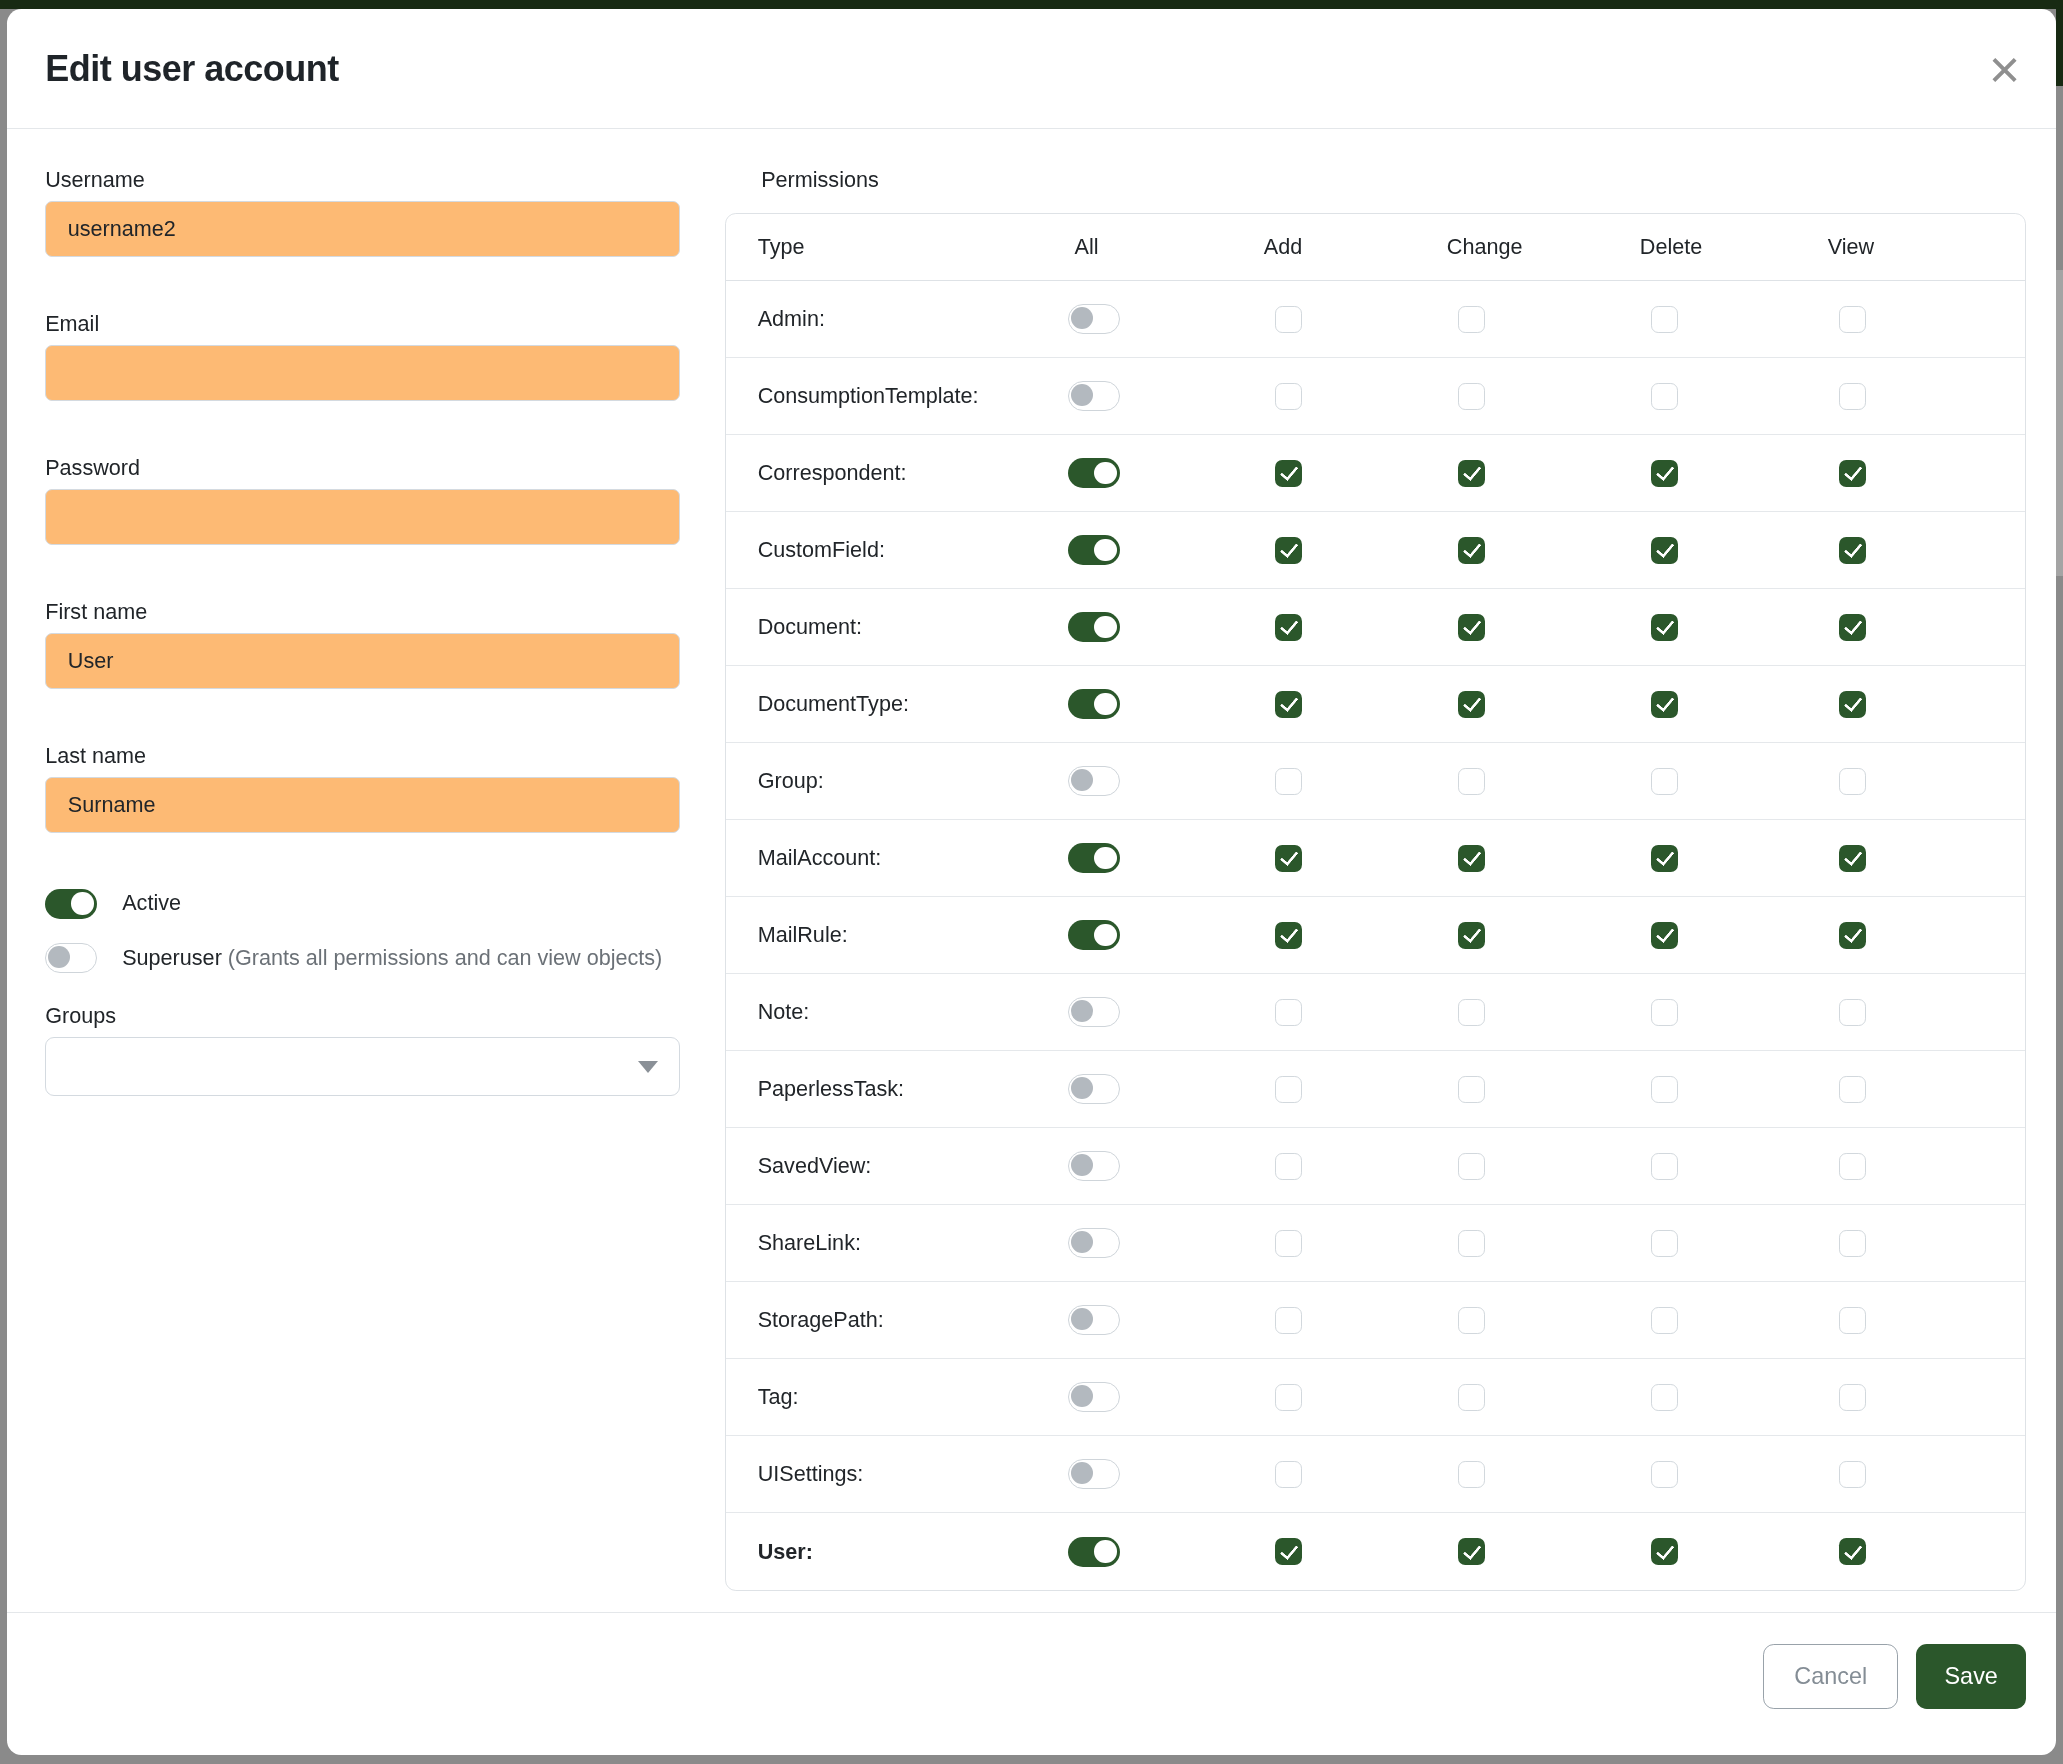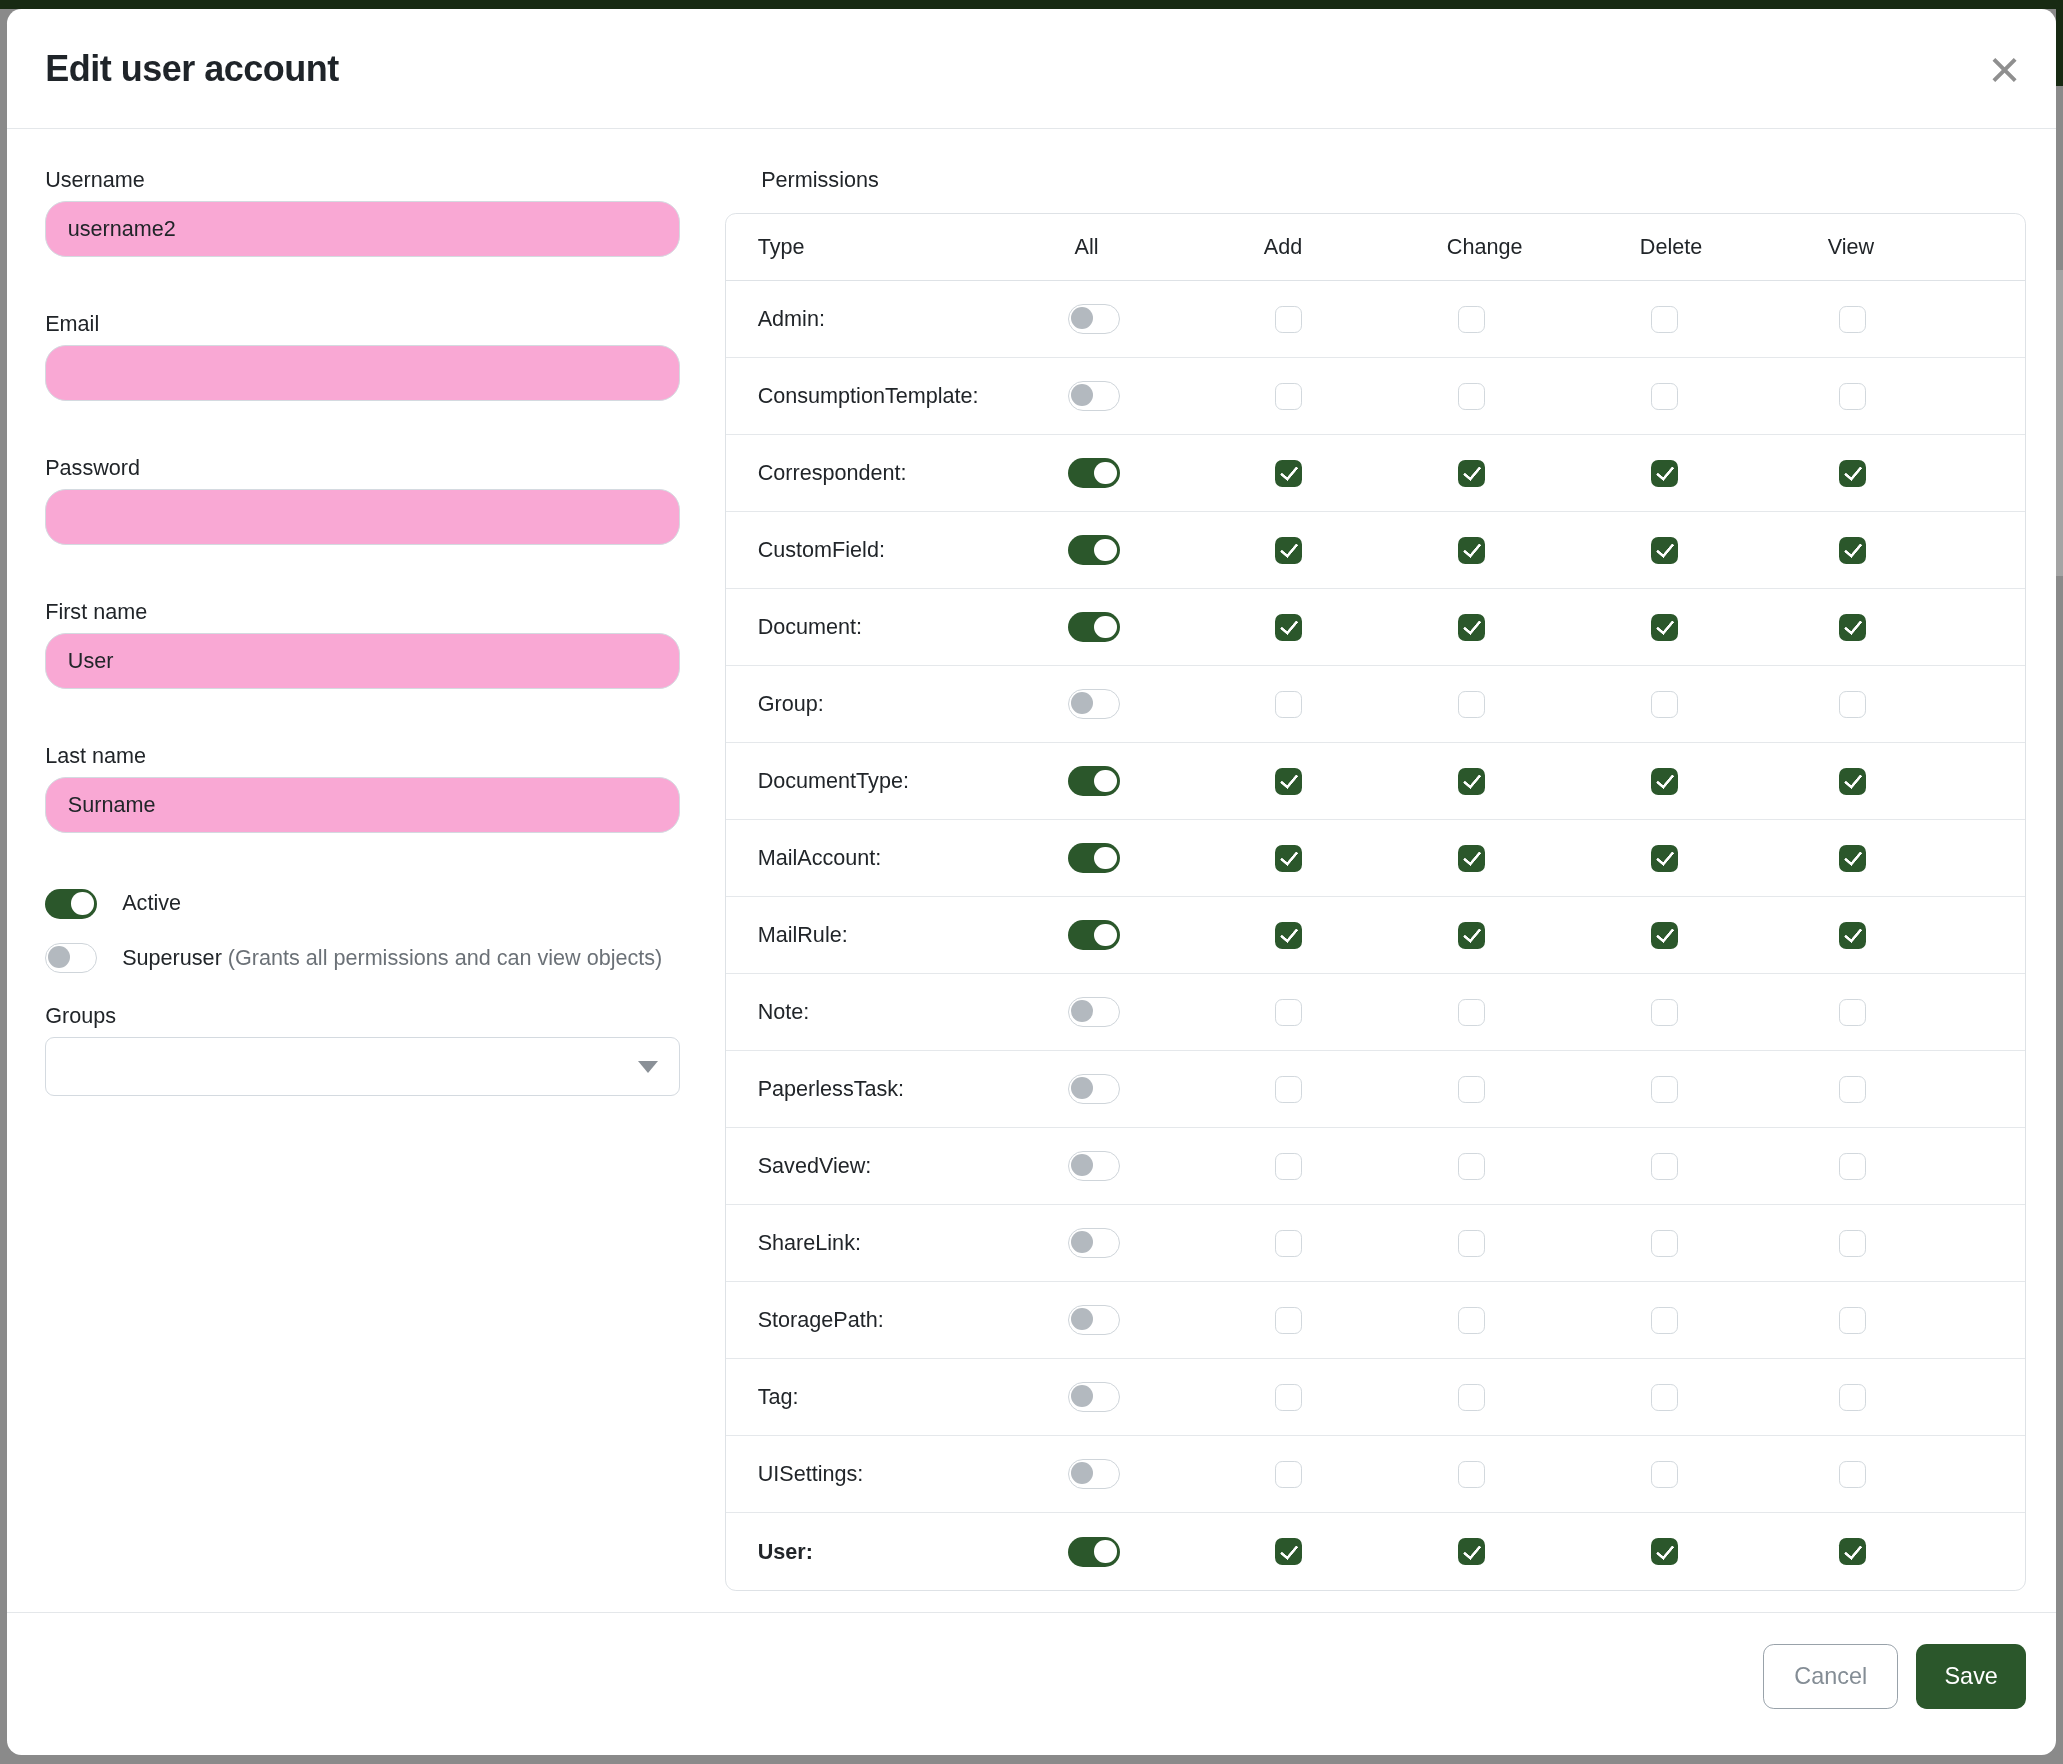--- a/index.html
+++ b/index.html
@@ -41,24 +41,24 @@
   }
 
   .modal-body { display:flex; padding:38px 30px 0 38px; }
 
   
   .col-left { width:635px; flex:none; }
   .form-group { margin-bottom:54px; }
   .form-label { font-size:21.6px; line-height:25px; margin-bottom:9px; color:#212529; }
   .text-input {
     width:100%; height:56px;
-    border:1.8px solid #d4dae0; border-radius:21px;
+    border:1.8px solid #d4dae0; border-radius:7px;
     font-size:21.6px; color:#212529;
     padding:0 21.6px; outline:none;
-    font-family:inherit; background:#f9a8d4;
+    font-family:inherit; background:#fdba74;
   }
 
   .switch-row { display:flex; align-items:flex-start; }
   .switch-row.active-row { }
   .switch-row.superuser-row { margin-top:20px; }
   .switch-row .switch { flex:none; margin-top:1.8px; }
   .switch-text { margin-left:25px; font-size:21.6px; line-height:37px; margin-top:-2.7px; }
   .su-hint { color:#6b7177; }
 
   .groups-group { margin-top:27px; }
@@ -335,60 +335,60 @@
               </div>
     <div class="cell c-delete">
                 <div class="checkbox checked"></div>
               </div>
     <div class="cell c-view">
                 <div class="checkbox checked"></div>
               </div>
   </div>
             <div class="perm-row">
     <div class="cell c-type">
+                <span>DocumentType:</span>
+              </div>
+    <div class="cell c-all">
+                <div class="switch on">
+                  <div class="knob"></div>
+                </div>
+              </div>
+    <div class="cell c-add">
+                <div class="checkbox checked"></div>
+              </div>
+    <div class="cell c-change">
+                <div class="checkbox checked"></div>
+              </div>
+    <div class="cell c-delete">
+                <div class="checkbox checked"></div>
+              </div>
+    <div class="cell c-view">
+                <div class="checkbox checked"></div>
+              </div>
+  </div>
+            <div class="perm-row">
+    <div class="cell c-type">
                 <span>Group:</span>
               </div>
     <div class="cell c-all">
                 <div class="switch off">
                   <div class="knob"></div>
                 </div>
               </div>
     <div class="cell c-add">
                 <div class="checkbox"></div>
               </div>
     <div class="cell c-change">
                 <div class="checkbox"></div>
               </div>
     <div class="cell c-delete">
                 <div class="checkbox"></div>
               </div>
     <div class="cell c-view">
                 <div class="checkbox"></div>
-              </div>
-  </div>
-            <div class="perm-row">
-    <div class="cell c-type">
-                <span>DocumentType:</span>
-              </div>
-    <div class="cell c-all">
-                <div class="switch on">
-                  <div class="knob"></div>
-                </div>
-              </div>
-    <div class="cell c-add">
-                <div class="checkbox checked"></div>
-              </div>
-    <div class="cell c-change">
-                <div class="checkbox checked"></div>
-              </div>
-    <div class="cell c-delete">
-                <div class="checkbox checked"></div>
-              </div>
-    <div class="cell c-view">
-                <div class="checkbox checked"></div>
               </div>
   </div>
             <div class="perm-row">
     <div class="cell c-type">
                 <span>MailAccount:</span>
               </div>
     <div class="cell c-all">
                 <div class="switch on">
                   <div class="knob"></div>
                 </div>

